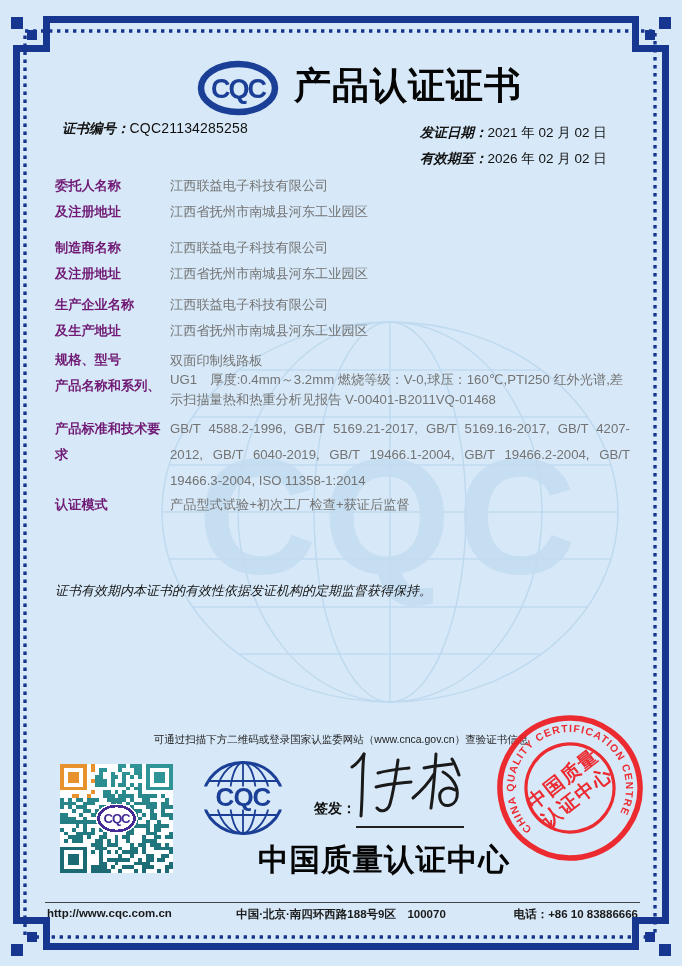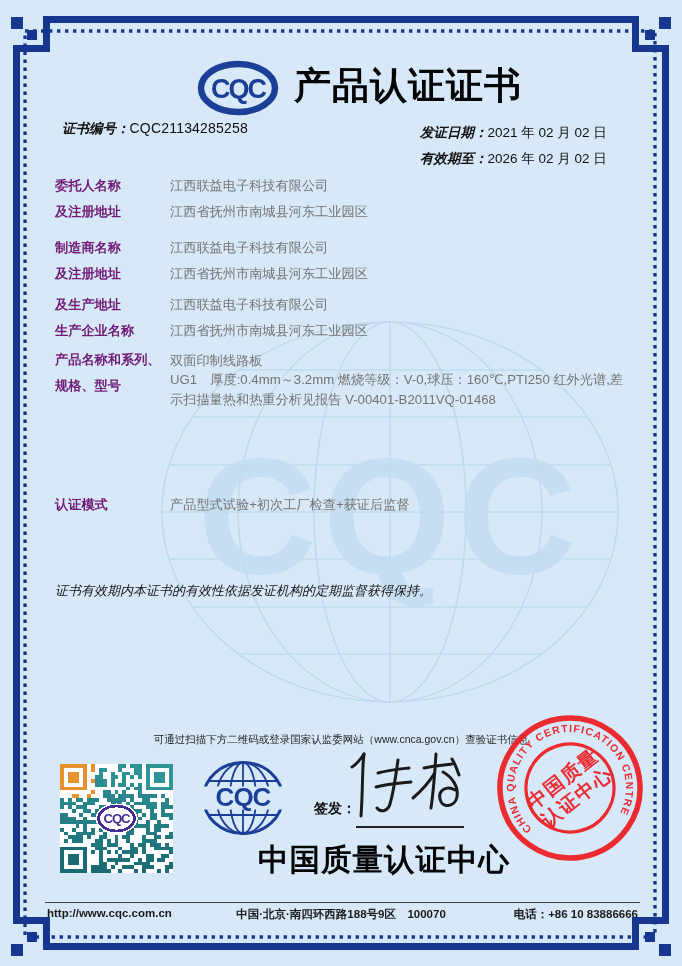--- a/index.html
+++ b/index.html
@@ -123,40 +123,44 @@
         <div>制造商名称</div>
         <div>及注册地址</div>
       </div>
       <div class="val">
         <div>江西联益电子科技有限公司</div>
         <div>江西省抚州市南城县河东工业园区</div>
       </div>
     </div>
     <div class="frow" style="top:292px">
       <div class="lbl">
+        <div>生产企业名称</div>
         <div>及生产地址</div>
-        <div>生产企业名称</div>
       </div>
       <div class="val">
         <div>江西联益电子科技有限公司</div>
         <div>江西省抚州市南城县河东工业园区</div>
       </div>
     </div>
 
     <div class="frow p-name" style="top:347px">
       <div class="lbl">
+        <div>规格、型号</div>
         <div>产品名称和系列、</div>
-        <div>规格、型号</div>
       </div>
       <div class="val">
         <div class="l1">双面印制线路板</div>
         <div class="para">UG1　厚度:0.4mm～3.2mm 燃烧等级：V-0,球压：160℃,PTI250 红外光谱,差示扫描量热和热重分析见报告 V-00401-B2011VQ-01468</div>
       </div>
     </div>
 
+    <div class="frow standards" style="top:416px">
+      <div class="lbl">产品标准和技术要求</div>
+      <div class="val">GB/T 4588.2-1996, GB/T 5169.21-2017, GB/T 5169.16-2017, GB/T 4207-2012, GB/T 6040-2019, GB/T 19466.1-2004, GB/T 19466.2-2004, GB/T 19466.3-2004, ISO 11358-1:2014</div>
+    </div>
 
     <div class="frow" style="top:492px">
       <div class="lbl">认证模式</div>
       <div class="val">产品型式试验+初次工厂检查+获证后监督</div>
     </div>
 
     <div class="abs statements kai" style="font-weight:400">
       <div>证书有效期内本证书的有效性依据发证机构的定期监督获得保持。</div>
     </div>
 

